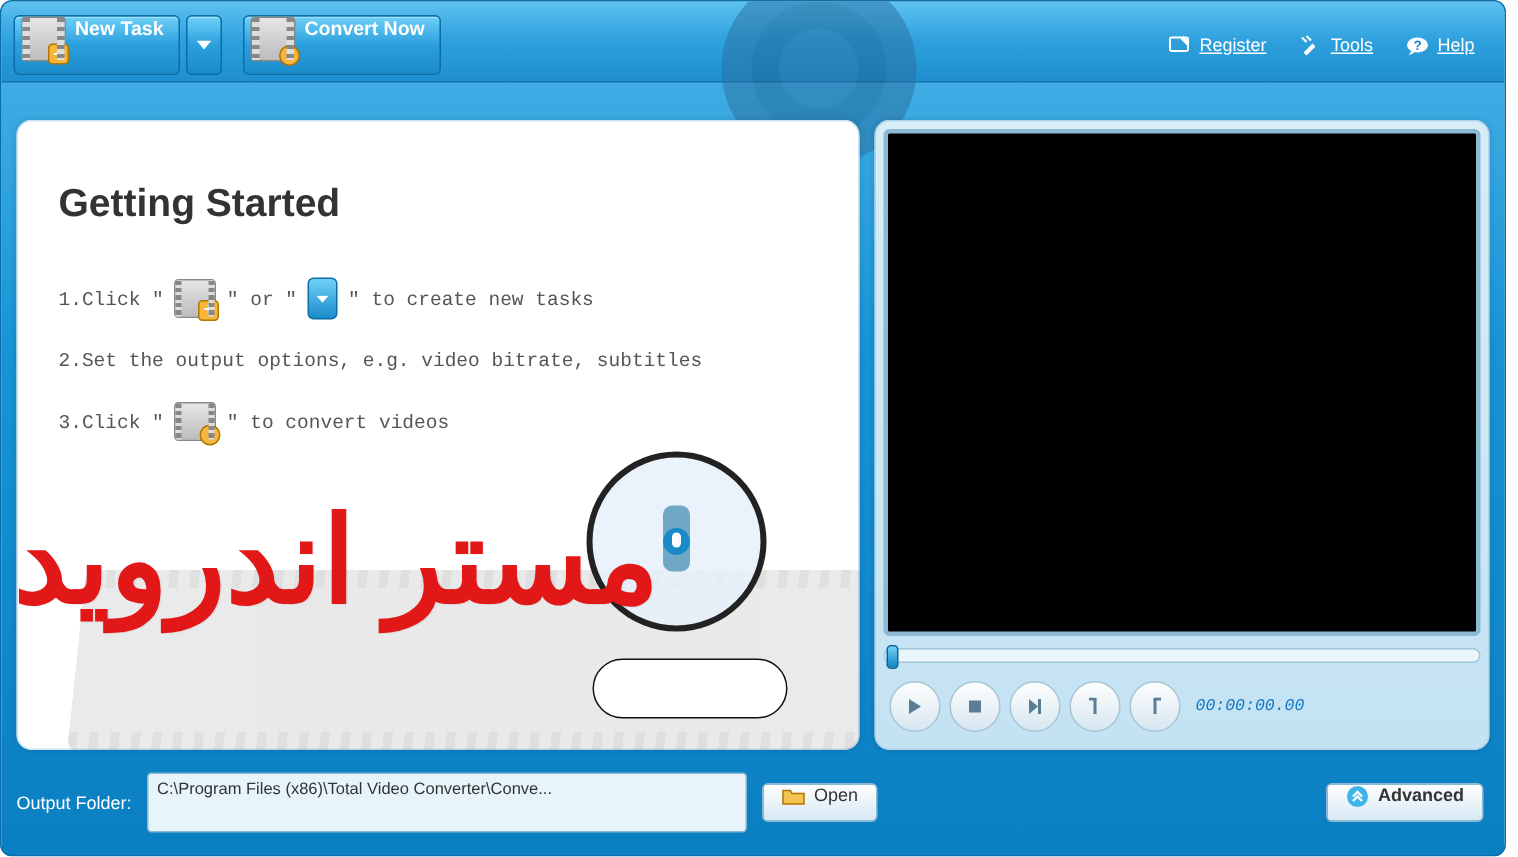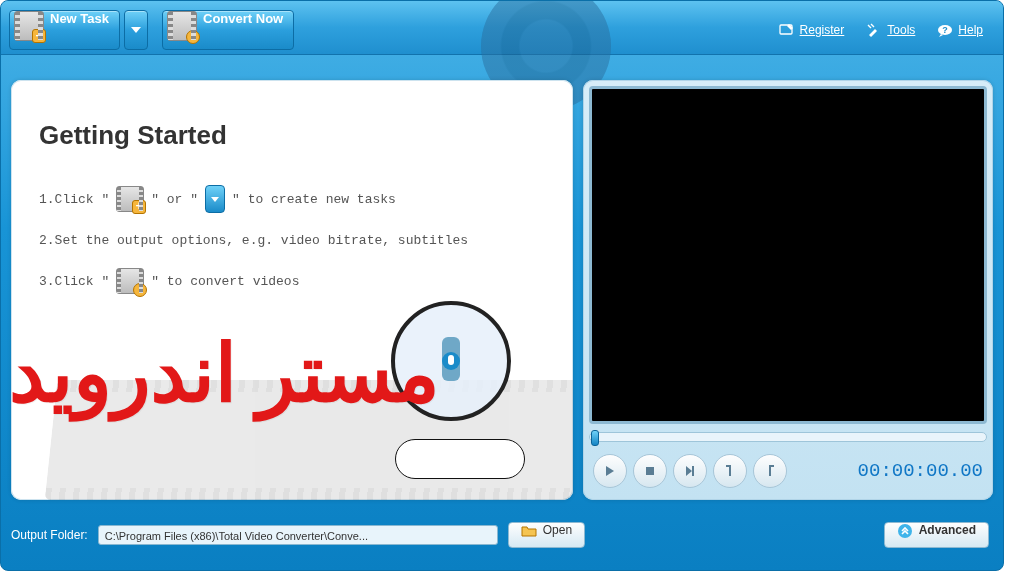--- a/index.html
+++ b/index.html
@@ -129,27 +129,27 @@
   }
   .video-frame{
     flex:1;border:3px solid #8db9d2;border-radius:4px;background:#000;margin-bottom:8px;
   }
   .seek-bar{height:10px;border:1px solid #9ec5da;border-radius:5px;background:#e9f4fb;position:relative;margin-bottom:12px;}
   .seek-thumb{position:absolute;left:1px;top:-3px;width:8px;height:16px;border-radius:3px;background:linear-gradient(#6fd1f8,#1384c4);border:1px solid #0b6399;}
   .controls-row{display:flex;align-items:center;gap:10px;padding:0 4px 6px 4px;}
   .ctrls{display:flex;gap:6px;}
   .pbtn{width:34px;height:34px;border-radius:50%;background:linear-gradient(#fefefe,#d7e7f0);
     border:1px solid #a8c6d8;display:flex;align-items:center;justify-content:center;color:#5a7d94;cursor:pointer;font-size:11px;}
-  .timecode{flex:1;text-align:right;color:#1077c6;font-family:"Courier New",monospace;font-size:19px;}
+  .timecode{flex:1;color:#1077c6;font-family:"Courier New",monospace;font-size:11px;font-style:italic;}
 
   
   .bottom-bar{position:absolute;left:10px;right:14px;bottom:14px;height:42px;display:flex;align-items:center;gap:10px;font-size:12px;color:#fff;}
   .out-label{white-space:nowrap;}
   .out-path{
-    flex:0 0 400px;height:20px;background:#e8f4fb;border:1px solid #88b7d1;border-radius:3px;
+    flex:0 0 400px;height:40px;background:#e8f4fb;border:1px solid #88b7d1;border-radius:3px;
     color:#333;font-size:11px;padding:4px 6px;white-space:nowrap;overflow:hidden;
   }
   .sm-btn{
     height:26px;padding:0 12px;background:linear-gradient(#fefefe,#d6e9f3);
     border:1px solid #8db9d2;border-radius:4px;display:flex;gap:6px;
     color:#333;font-size:12px;cursor:pointer;
   }
   .sm-btn .ic{width:16px;height:16px;}
   .adv-btn{margin-left:auto;font-weight:bold;}
 

